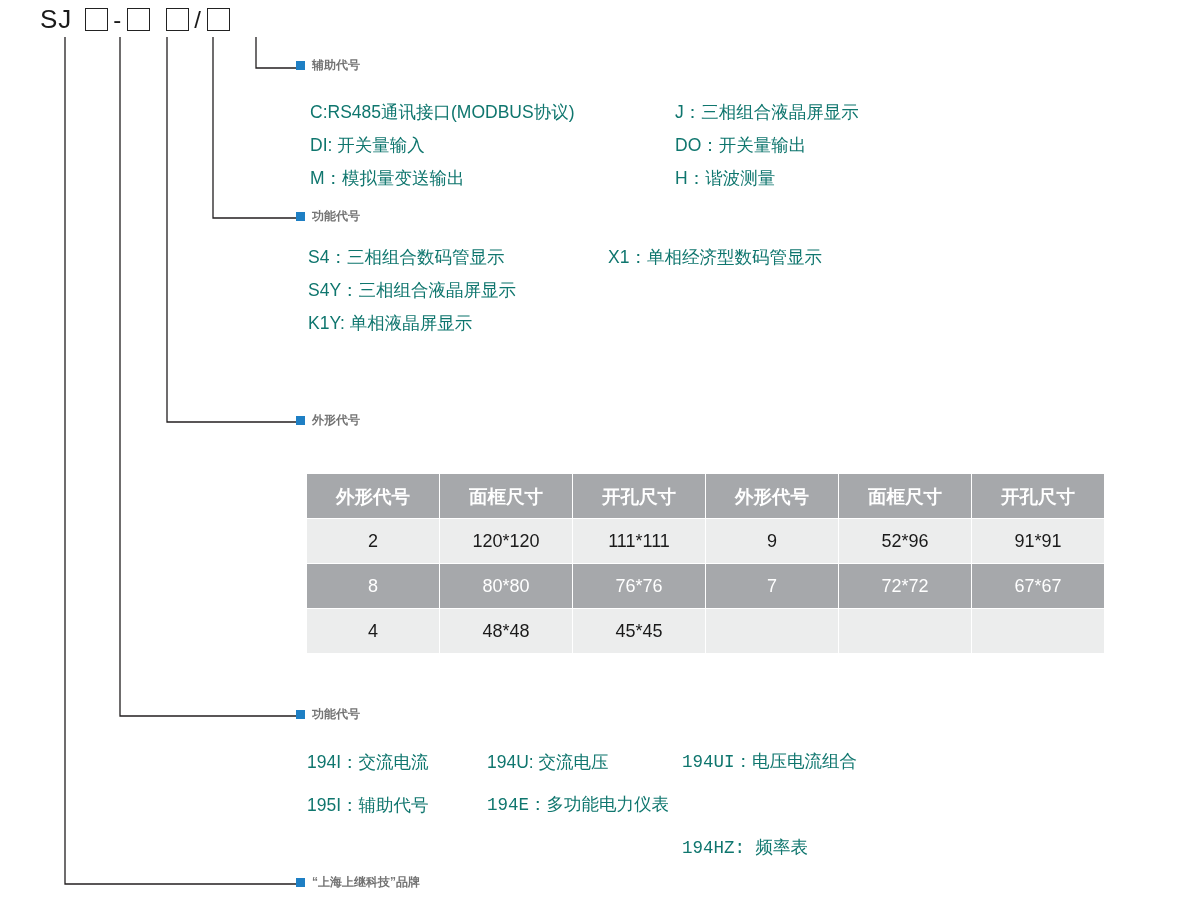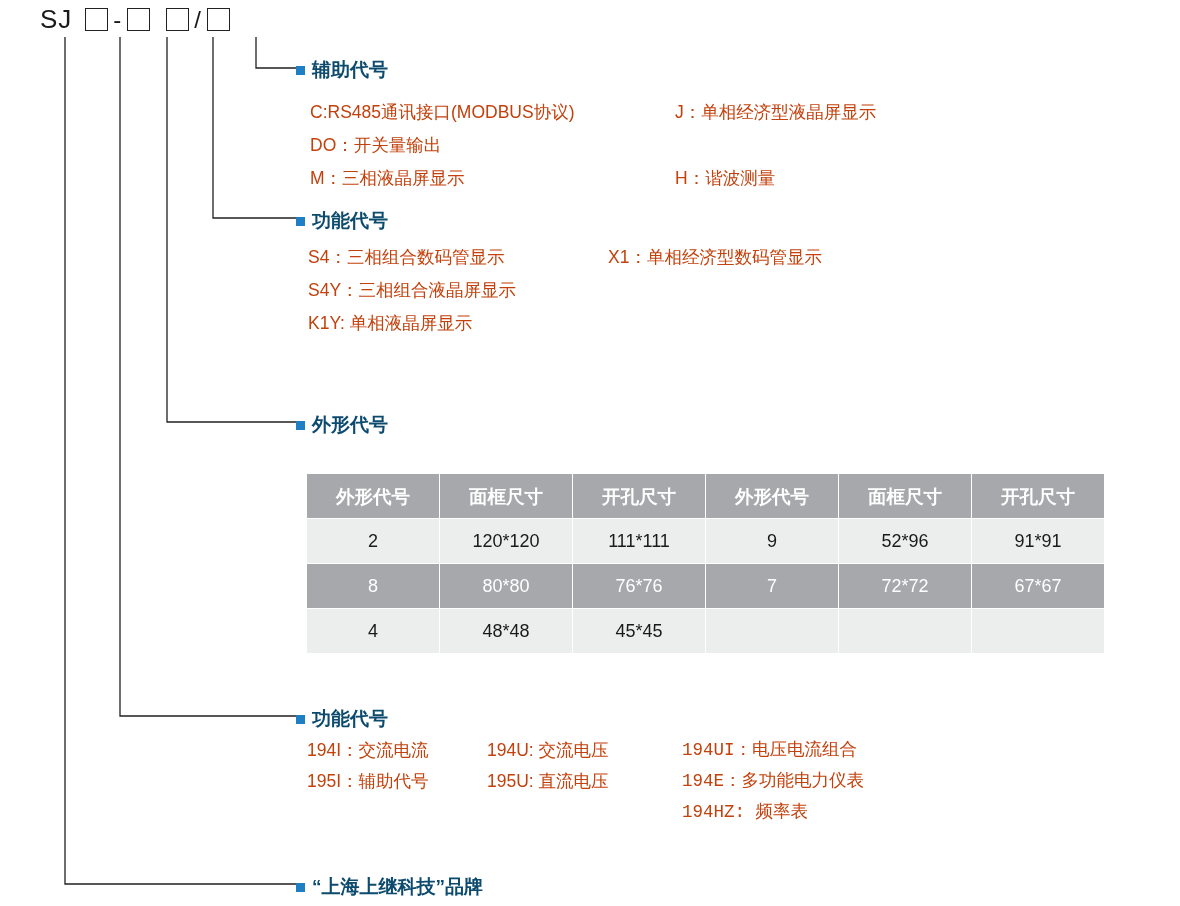--- a/index.html
+++ b/index.html
@@ -59,58 +59,58 @@
     width: 1180px;
     height: 906px;
     pointer-events: none;
   }
 
   
   .heading {
     position: absolute;
     display: flex;
     align-items: center;
-    font-size: 19px;
+    font-size: 12px;
     font-weight: bold;
-    color: #0c4a6e;
+    color: #737373;
     white-space: nowrap;
   }
   .heading .marker {
     width: 9px;
     height: 9px;
     background: #1e7fc4;
     display: inline-block;
     margin-right: 7px;
   }
 
   
   .tblock {
     position: absolute;
     font-size: 17.5px;
-    color: #c2410c;
+    color: #0f766e;
     white-space: nowrap;
   }
   .tblock .row {
     display: flex;
     line-height: 33px;
   }
   .col-a { width: 330px; }
   .col-b { width: 300px; }
 
   
   #aux-block { left: 310px; top: 96px; }
   #aux-block .col-a { width: 365px; }
 
   
   #disp-block { left: 308px; top: 241px; }
   #disp-block .col-a { width: 300px; }
 
   
   #func-block { left: 307px; top: 735px; }
-  #func-block .row { line-height: 31px; }
+  #func-block .row { line-height: 31px; margin-top: 12px; }
   #func-block .c1 { width: 180px; }
   #func-block .c2 { width: 195px; }
   #func-block .c3 { width: 260px; font-family: Liberation Mono, monospace; }
   #func-block .c-ind { width: 375px; }
 
   
   table.size-table {
     position: absolute;
     left: 306px;
     top: 473px;
@@ -171,27 +171,28 @@
     </g>
   </svg>
 
   <div class="heading" style="left:296px; top:57px;">
     <span class="marker"></span>
     <span>辅助代号</span>
   </div>
   <div class="tblock" id="aux-block">
     <div class="row">
       <span class="col-a">C:RS485通讯接口(MODBUS协议)</span>
-      <span class="col-b">J：单相经济型液晶屏显示</span>
-    </div>
-    <div class="row">
+      <span class="col-b">J：三相组合液晶屏显示</span>
+    </div>
+    <div class="row">
+      <span class="col-a">DI: 开关量输入</span>
       <span class="col-b">DO：开关量输出</span>
     </div>
     <div class="row">
-      <span class="col-a">M：三相液晶屏显示</span>
+      <span class="col-a">M：模拟量变送输出</span>
       <span class="col-b">H：谐波测量</span>
     </div>
   </div>
 
   <div class="heading" style="left:296px; top:208px;">
     <span class="marker"></span>
     <span>功能代号</span>
   </div>
   <div class="tblock" id="disp-block">
     <div class="row">
@@ -255,21 +256,20 @@
     <span>功能代号</span>
   </div>
   <div class="tblock" id="func-block">
     <div class="row">
       <span class="c1">194I：交流电流</span>
       <span class="c2">194U: 交流电压</span>
       <span class="c3">194UI：电压电流组合</span>
     </div>
     <div class="row">
       <span class="c1">195I：辅助代号</span>
-      <span class="c2">195U: 直流电压</span>
       <span class="c3">194E：多功能电力仪表</span>
     </div>
     <div class="row">
       <span class="c-ind"></span>
       <span class="c3">194HZ: 频率表</span>
     </div>
   </div>
 
   <div class="heading" style="left:296px; top:874px;">
     <span class="marker"></span>

